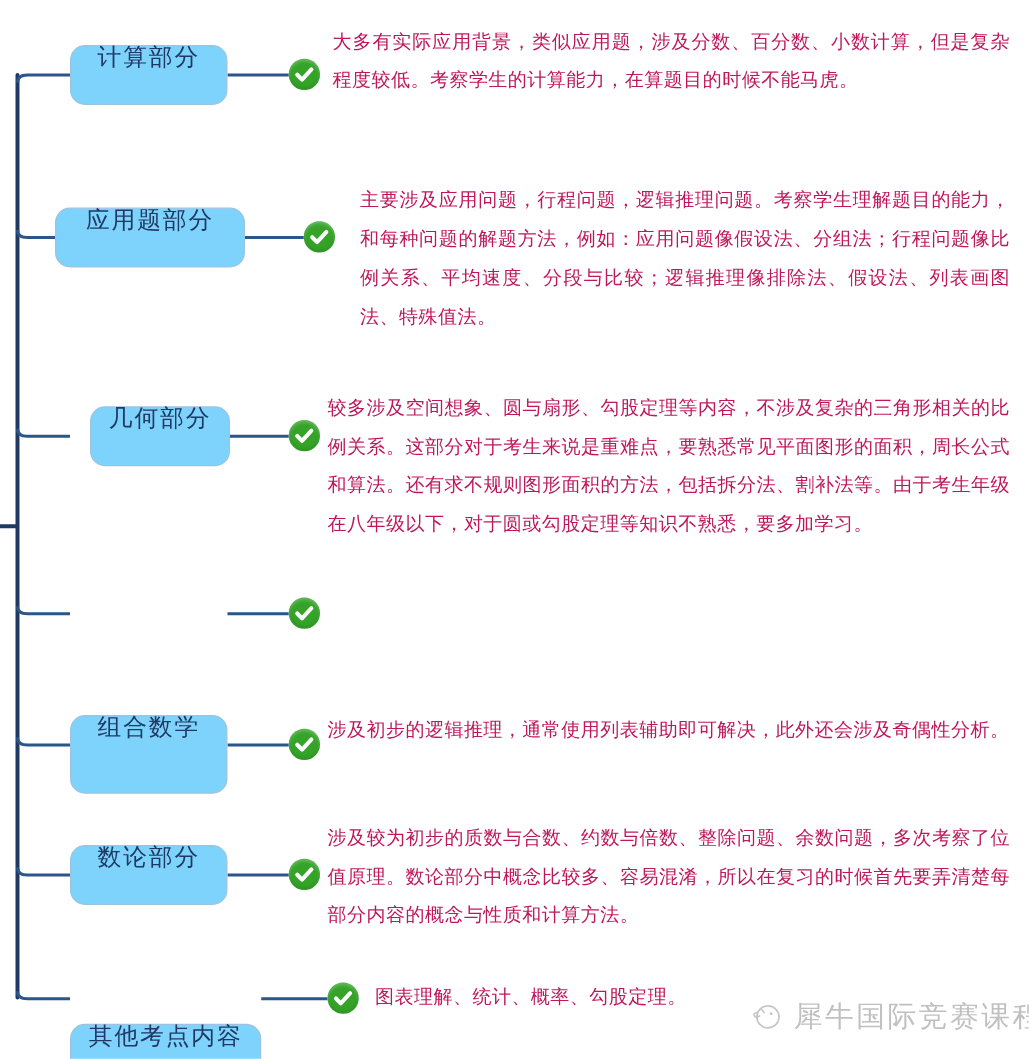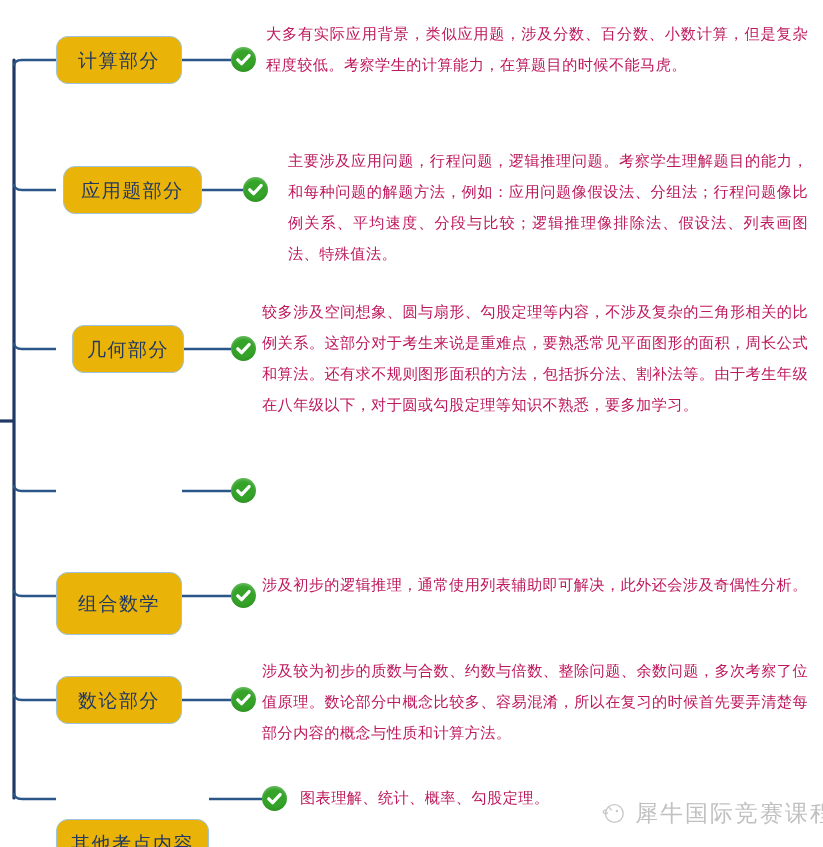--- a/index.html
+++ b/index.html
@@ -28,23 +28,22 @@
     top: 0;
     width: 823px;
     height: 847px;
     pointer-events: none;
   }
   .node-box {
     position: absolute;
     box-sizing: border-box;
     border: 1.6px solid #9dc3e0;
     border-radius: 12px;
-    background: #eab308;
+    background: #7dd3fc;
     display: flex;
-    align-items: center;
     justify-content: center;
     color: #1f3864;
     letter-spacing: 1.5px;
     white-space: nowrap;
   }
   .node-label {
     font-size: 19px;
     line-height: 1;
     color: #1f3864;
   }
@@ -125,39 +124,39 @@
   <div class="node-box" style="left:56px; top:36px; width:126px; height:48px;">
     <span class="node-label">计算部分</span>
   </div>
   <span class="check-icon" style="left:231px; top:47px;">
     <svg viewBox="0 0 24 24">
         <path d="M6.5 12.3 L10.2 16 L17.4 8.2" fill="none" stroke="#ffffff" stroke-width="3.1" stroke-linecap="round" stroke-linejoin="round"></path>
       </svg>
   </span>
   <div class="desc" style="left:266px; top:18px; width:542px;">大多有实际应用背景，类似应用题，涉及分数、百分数、小数计算，但是复杂程度较低。考察学生的计算能力，在算题目的时候不能马虎。</div>
 
-  <div class="node-box" style="left:63px; top:166px; width:139px; height:48px;">
+  <div class="node-box" style="left:44px; top:166px; width:152px; height:48px;">
     <span class="node-label">应用题部分</span>
   </div>
   <span class="check-icon" style="left:243px; top:177px;">
     <svg viewBox="0 0 24 24">
         <path d="M6.5 12.3 L10.2 16 L17.4 8.2" fill="none" stroke="#ffffff" stroke-width="3.1" stroke-linecap="round" stroke-linejoin="round"></path>
       </svg>
   </span>
   <div class="desc" style="left:288px; top:145px; width:520px;">主要涉及应用问题，行程问题，逻辑推理问题。考察学生理解题目的能力，和每种问题的解题方法，例如：应用问题像假设法、分组法；行程问题像比例关系、平均速度、分段与比较；逻辑推理像排除法、假设法、列表画图法、特殊值法。</div>
 
   <div class="node-box" style="left:44px; top:325px; width:112px; height:48px;margin-left:28px;">
     <span class="node-label">几何部分</span>
   </div>
   <span class="check-icon" style="left:231px; top:336px;">
     <svg viewBox="0 0 24 24">
         <path d="M6.5 12.3 L10.2 16 L17.4 8.2" fill="none" stroke="#ffffff" stroke-width="3.1" stroke-linecap="round" stroke-linejoin="round"></path>
       </svg>
   </span>
-  <div class="desc" style="left:262px; top:296px; width:546px;">较多涉及空间想象、圆与扇形、勾股定理等内容，不涉及复杂的三角形相关的比例关系。这部分对于考生来说是重难点，要熟悉常见平面图形的面积，周长公式和算法。还有求不规则图形面积的方法，包括拆分法、割补法等。由于考生年级在八年级以下，对于圆或勾股定理等知识不熟悉，要多加学习。</div>
+  <div class="desc" style="left:262px; top:312px; width:546px;font-family:Liberation Mono, monospace;">较多涉及空间想象、圆与扇形、勾股定理等内容，不涉及复杂的三角形相关的比例关系。这部分对于考生来说是重难点，要熟悉常见平面图形的面积，周长公式和算法。还有求不规则图形面积的方法，包括拆分法、割补法等。由于考生年级在八年级以下，对于圆或勾股定理等知识不熟悉，要多加学习。</div>
 
   <span class="check-icon" style="left:231px; top:478px;">
     <svg viewBox="0 0 24 24">
         <path d="M6.5 12.3 L10.2 16 L17.4 8.2" fill="none" stroke="#ffffff" stroke-width="3.1" stroke-linecap="round" stroke-linejoin="round"></path>
       </svg>
   </span>
 
   <div class="node-box" style="left:56px; top:572px; width:126px; height:63px;">
     <span class="node-label">组合数学</span>
   </div>

